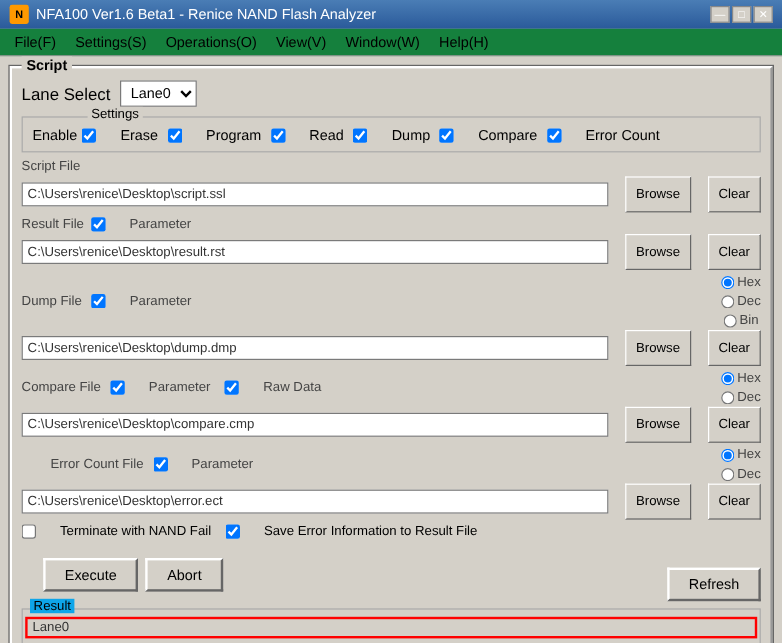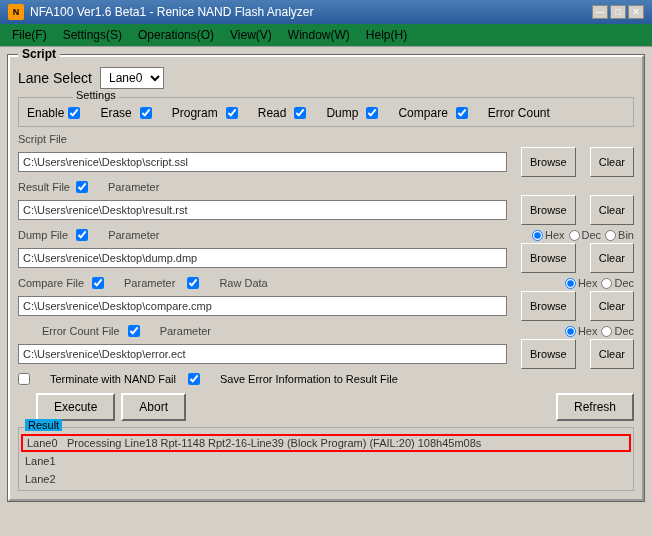--- a/index.html
+++ b/index.html
@@ -183,20 +183,21 @@
       border: 1px solid;
       border-color: #fff #666 #666 #fff;
       cursor: pointer;
       white-space: nowrap;
     }
 
     .radio-group {
       display: flex;
       align-items: center;
       gap: 4px;
+      flex-direction: column;
     }
     .radio-label {
       display: flex;
       align-items: center;
       gap: 2px;
       font-size: 11px;
     }
     .radio-label input[type=radio] {
       width: 11px;
       height: 11px;
@@ -230,20 +231,21 @@
       background: #d4d0c8;
       border: 2px solid;
       border-color: #fff #666 #666 #fff;
       cursor: pointer;
     }
     .action-btn.abort {
       font-weight: normal;
     }
     .action-btn.refresh {
       font-weight: normal;
+      margin-top: 16px;
     }
 
     
     .result-panel {
       border: 1px solid #aaa;
       margin-top: 6px;
       padding: 2px;
       position: relative;
     }
     .result-title {
@@ -477,21 +479,20 @@
         <button class="action-btn abort">Abort</button>
       </div>
       <button class="action-btn refresh">Refresh</button>
     </div>
 
     <div class="result-panel">
       <span class="result-title">Result</span>
       <div class="result-area">
         <div class="result-row highlighted">
           <span class="result-lane">Lane0</span>
-          <span class="result-text">Processing Line18 Rpt-1148 Rpt2-16-Line39 (Block Program) (FAIL:20) 108h45m08s</span>
         </div>
         <div class="result-row">
           <span class="result-lane">Lane1</span>
           <span class="result-text"></span>
         </div>
         <div class="result-row">
           <span class="result-lane">Lane2</span>
           <span class="result-text"></span>
         </div>
       </div>

